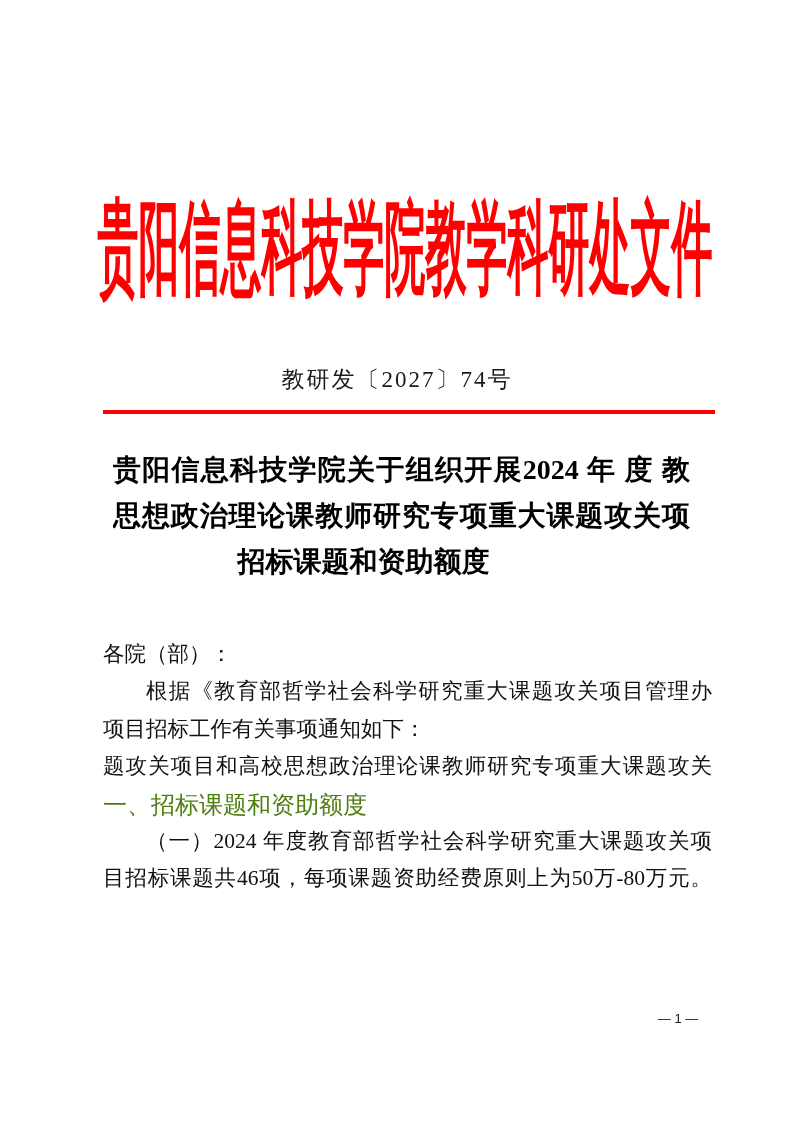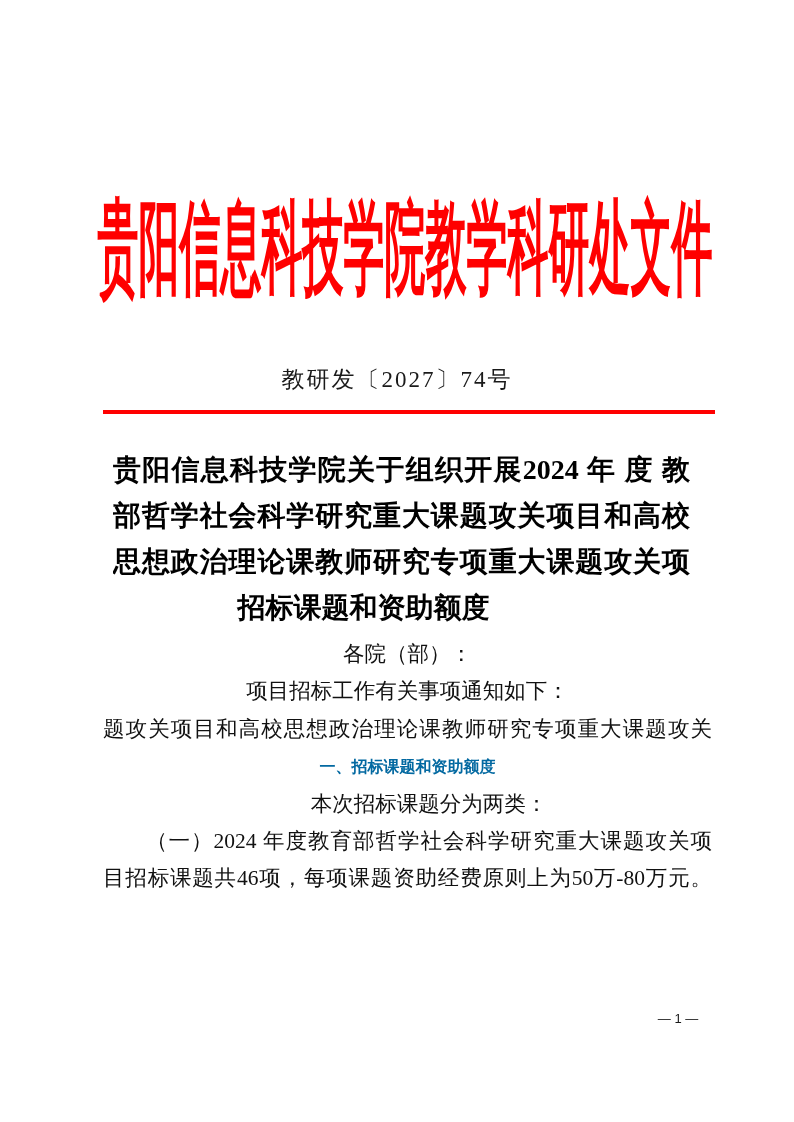--- a/index.html
+++ b/index.html
@@ -56,28 +56,28 @@
   .title-line.just { text-align:justify; text-align-last:justify; }
   .title-line.last { text-align:center; margin-right:76px; }
   
   .body-block {
     position:absolute; top:636px; left:103px;
     width:609px;
     font-size:21.5px;
     line-height:37.4px;
     color:#111111;
   }
-  .body-line { height:37.4px; overflow:hidden;text-align:center; }
+  .body-line { height:37.4px; overflow:hidden; }
   .body-line.just { text-align:justify; text-align-last:justify; }
   .body-line.indent { text-indent:2em; }
   .body-line.heading {
     font-family:"Liberation Sans","DejaVu Sans",sans-serif;
-    font-weight:bold;
-    font-size:16px;
-    color:#0369a1;
+    font-weight:normal;
+    font-size:24px;
+    color:#4d7c0f;
   }
   
   .footer-page {
     position:absolute; top:1011px; left:649px;
     width:58px;
     text-align:center;
     font-family:"Liberation Sans","DejaVu Sans",sans-serif;
     font-size:13px;
     line-height:16px;
     color:#1a1a1a;
@@ -92,30 +92,29 @@
   <div class="banner">
     <span class="banner-text">贵阳信息科技学院教学科研处文件</span>
   </div>
 
   <div class="doc-number">教研发〔2027〕74号</div>
 
   <div class="red-line"></div>
 
   <div class="title-block">
     <div class="title-line just">贵阳信息科技学院关于组织开展2024 年 度 教育</div>
-    <div class="title-line just">部哲学社会科学研究重大课题攻关项目和高校</div>
     <div class="title-line just">思想政治理论课教师研究专项重大课题攻关项</div>
     <div class="title-line last">招标课题和资助额度</div>
   </div>
 
   <div class="body-block">
     <div class="body-line">各院（部）：</div>
+    <div class="body-line indent just">根据《教育部哲学社会科学研究重大课题攻关项目管理办</div>
     <div class="body-line">项目招标工作有关事项通知如下：</div>
     <div class="body-line just">题攻关项目和高校思想政治理论课教师研究专项重大课题攻关</div>
     <div class="body-line heading">一、招标课题和资助额度</div>
-    <div class="body-line indent">本次招标课题分为两类：</div>
     <div class="body-line indent just">（一）2024 年度教育部哲学社会科学研究重大课题攻关项</div>
     <div class="body-line just">目招标课题共46项，每项课题资助经费原则上为50万-80万元。</div>
   </div>
 
   <div class="footer-page">— 1 —</div>
 
 </div>
 
 </body></html>

